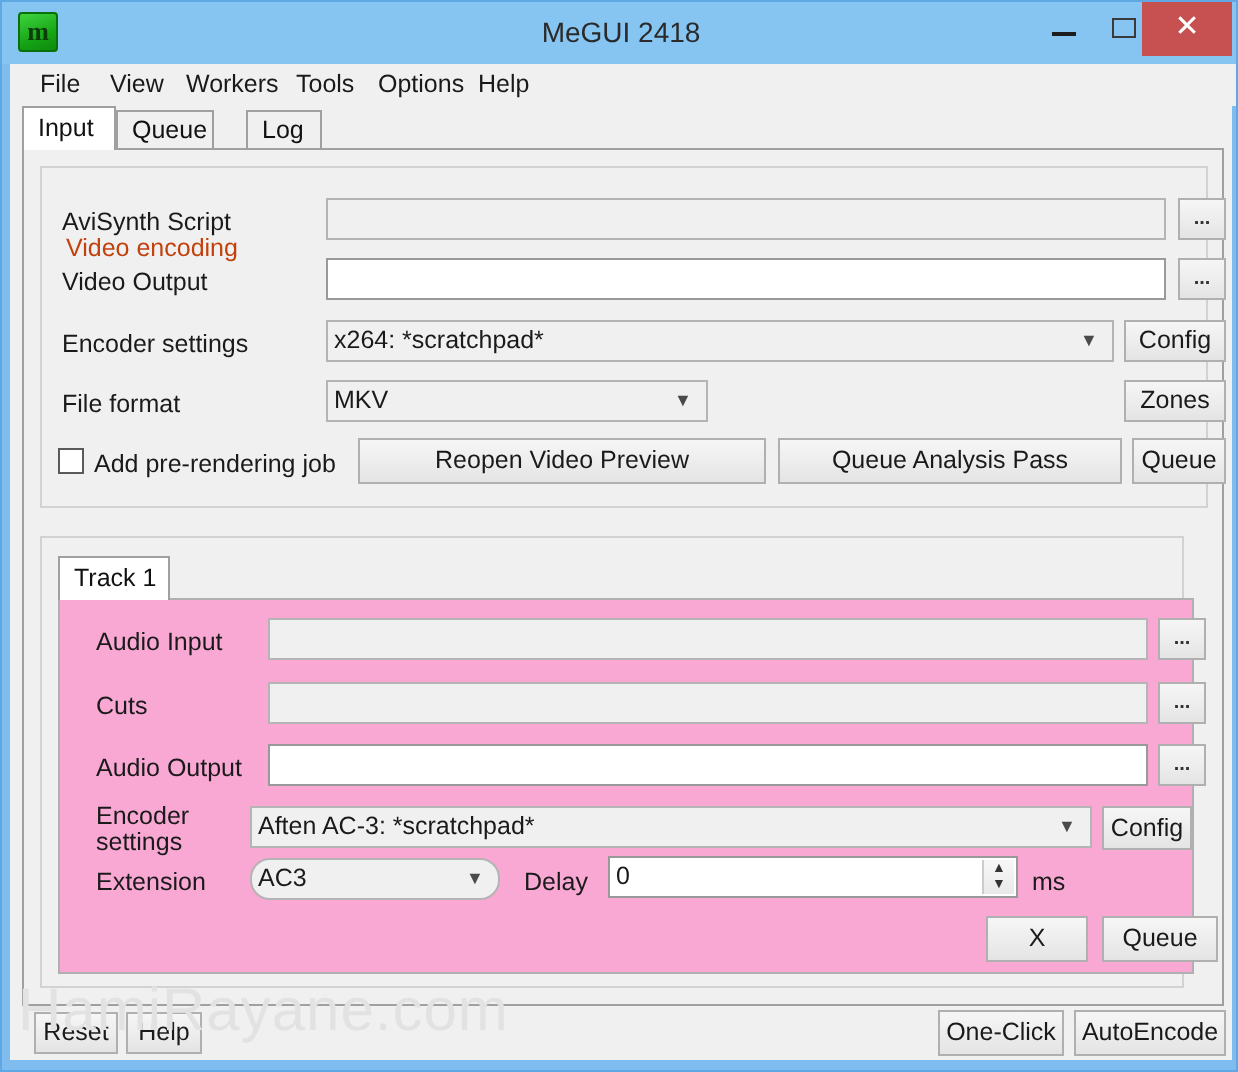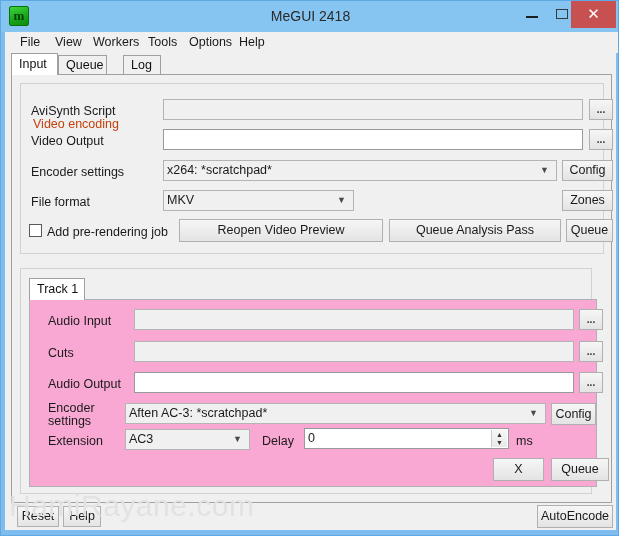--- a/index.html
+++ b/index.html
@@ -407,21 +407,21 @@
 
             <div class="lbl" style="left:18px; top:101px;">Encoder</div>
             <div class="lbl" style="left:18px; top:114px;">settings</div>
             <div class="combo" style="left:95px; top:103px; width:421px; height:21px; line-height:19px;">
               <span>Aften AC-3: *scratchpad*</span>
               <span class="arrow">▼</span>
             </div>
             <div class="btn" style="left:521px; top:103px; width:45px; height:22px; line-height:20px;">Config</div>
 
             <div class="lbl" style="left:18px; top:134px;">Extension</div>
-            <div class="combo" style="left:95px; top:129px; width:125px; height:21px; line-height:19px;">
+            <div class="combo" style="left:95px; top:129px; width:125px; height:21px; line-height:19px;border-radius:10px;">
               <span>AC3</span>
               <span class="arrow">▼</span>
             </div>
             <div class="lbl" style="left:232px; top:134px;">Delay</div>
             <div class="spin" style="left:274px; top:128px; width:205px; height:21px; line-height:19px;">
               <span>0</span>
               <span class="spin-btns">
                 <span class="up">▲</span>
                 <span class="dn">▼</span>
               </span>
@@ -432,20 +432,21 @@
             <div class="btn" style="left:521px; top:158px; width:58px; height:23px; line-height:21px;">Queue</div>
           </div>
         </div>
 
       </div>
     </div>
 
     <div class="bottombar">
       <div class="btn" style="left:12px; top:3px; width:42px; height:21px; line-height:19px;">Reset</div>
       <div class="btn" style="left:58px; top:3px; width:38px; height:21px; line-height:19px;">Help</div>
+      <div class="btn" style="left:464px; top:2px; width:63px; height:23px; line-height:21px;">One-Click</div>
       <div class="btn" style="left:532px; top:2px; width:76px; height:23px; line-height:21px;">AutoEncode</div>
     </div>
 
   </div>
 
   <div class="watermark">HamiRayane.com</div>
 
 </div>
 
 </body></html>

